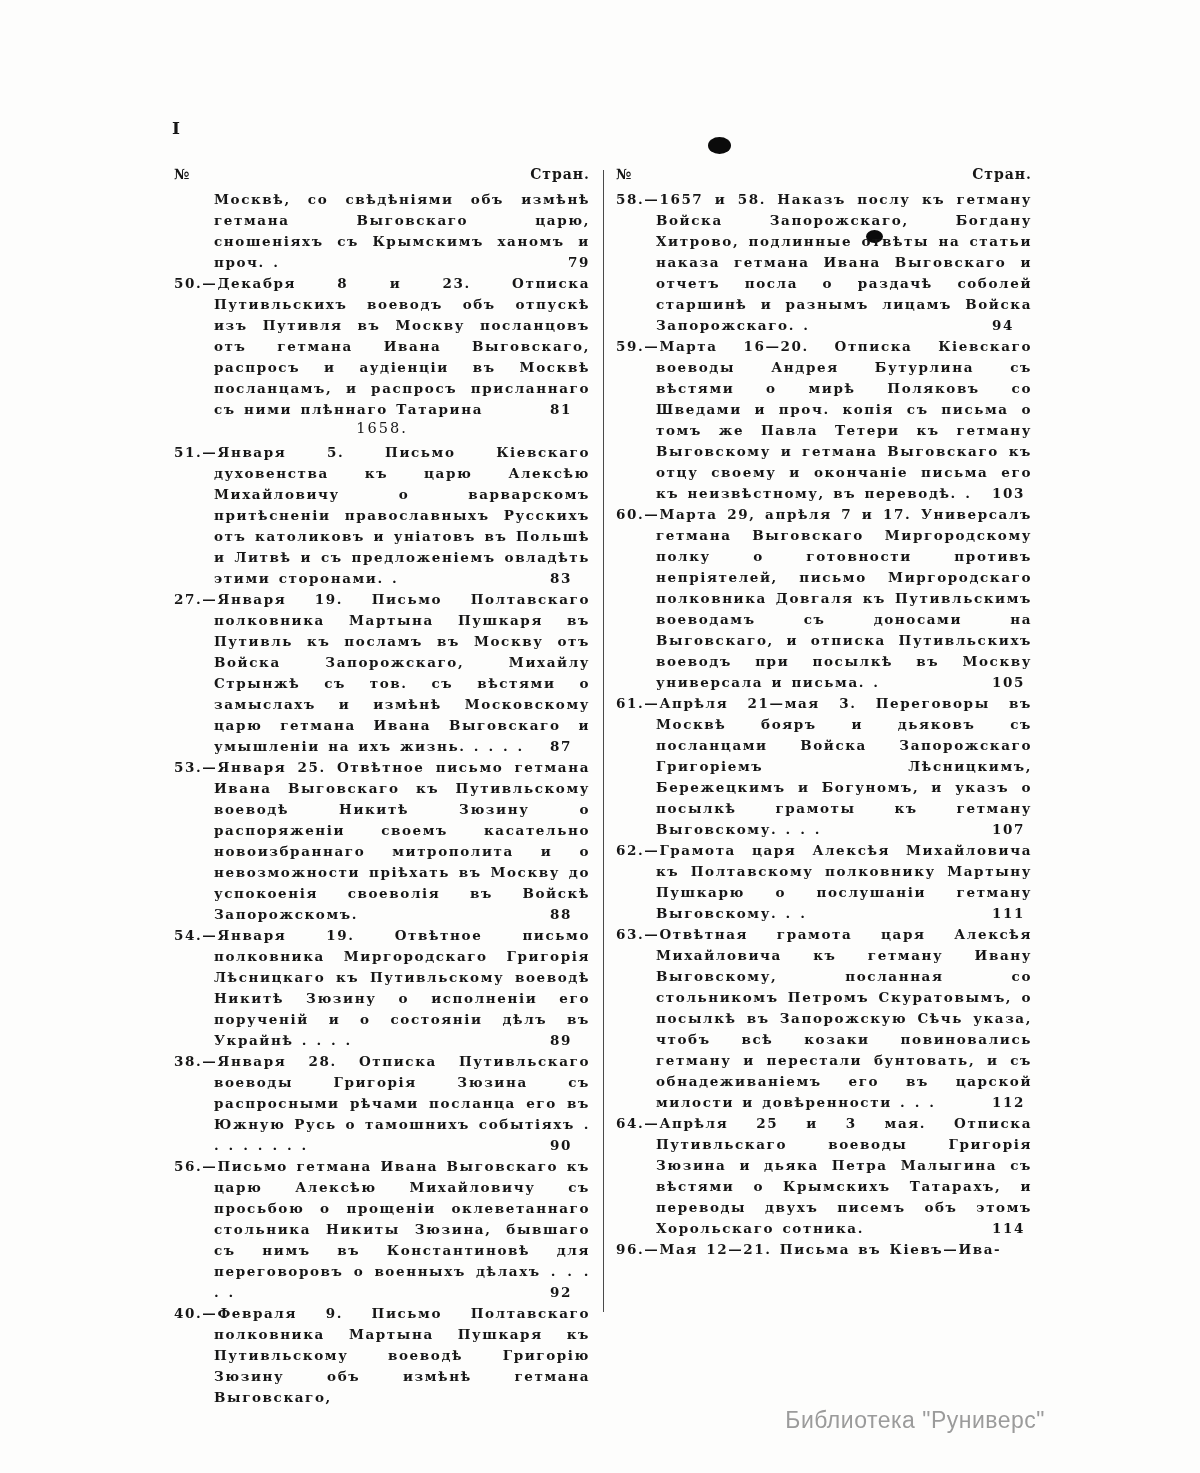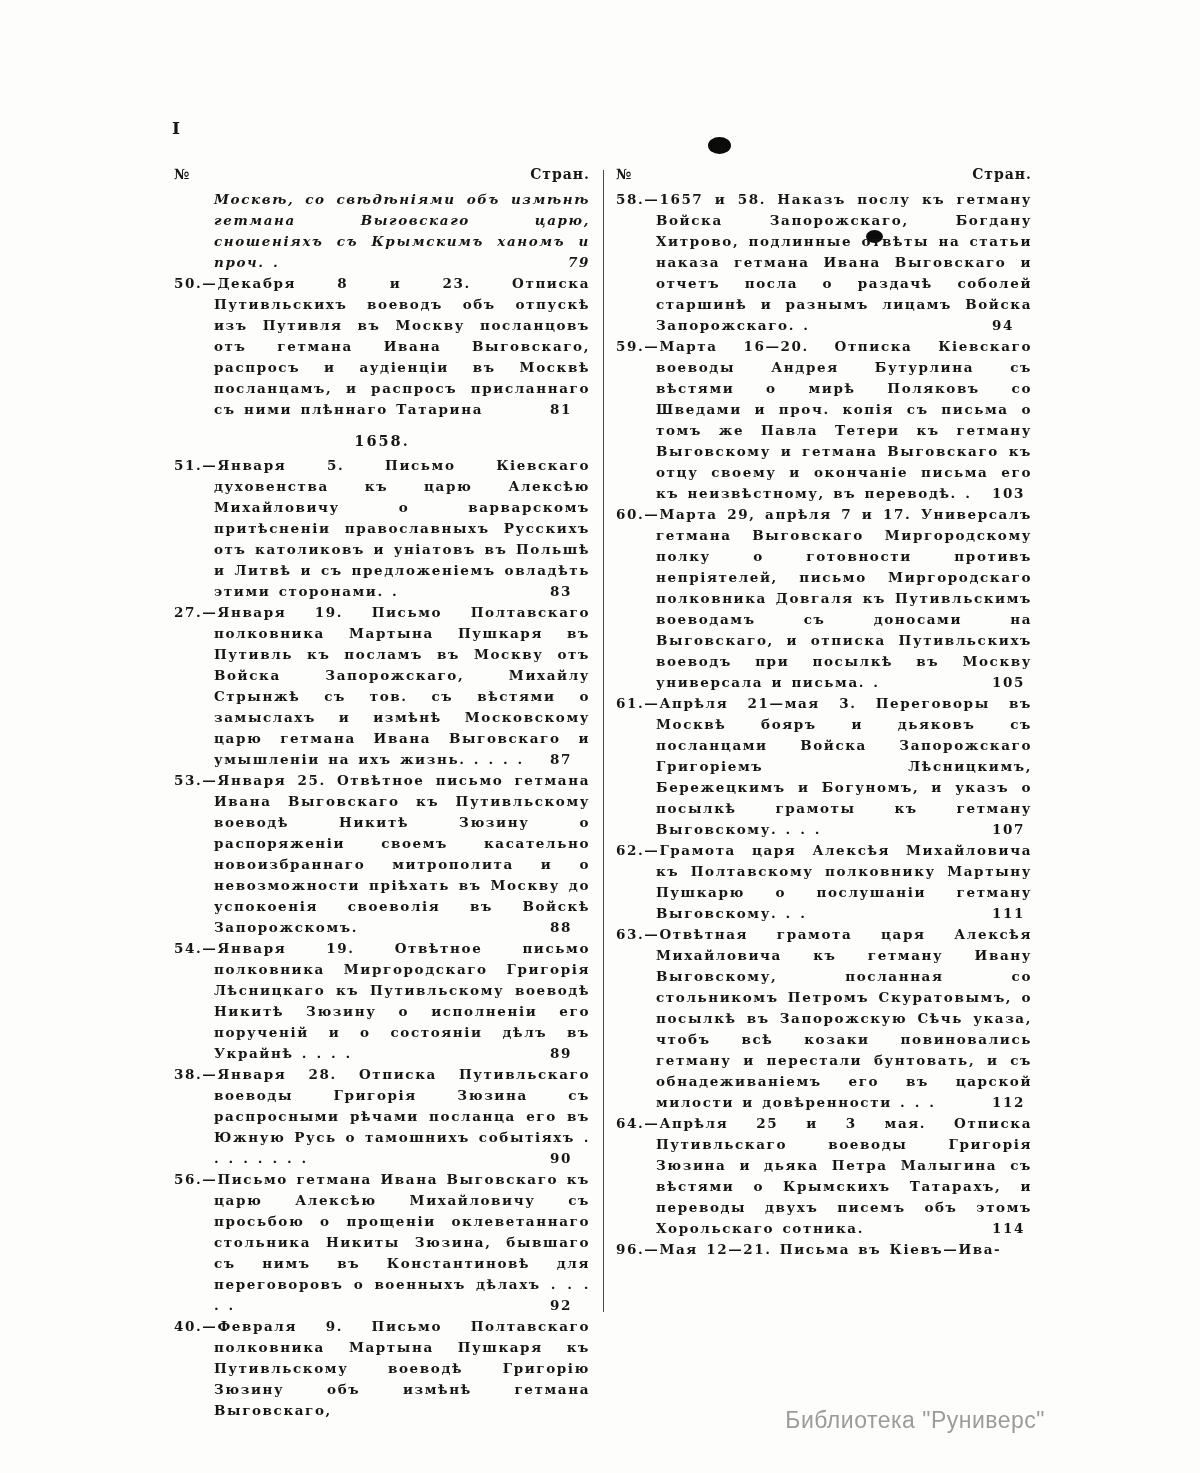--- a/index.html
+++ b/index.html
@@ -20,26 +20,26 @@
     display:flex; justify-content:space-between;
     font-size:14px; font-weight:bold; letter-spacing:1px;
     margin-bottom:7px;
   }
   .entry {
     font-size:13.5px; font-weight:bold;
     line-height:21px; letter-spacing:1.6px; word-spacing:2px;
     text-align:justify;
     padding-left:40px; text-indent:-40px;
   }
-  .entry.cont { text-indent:0;font-style:italic; }
+  .entry.cont { text-indent:0; }
   .entry .num { }
   .entry .pg { float:right; padding-left:8px; }
   .year-heading {
-    text-align:center; font-size:14.5px; font-weight:bold;
-    letter-spacing:2px; margin:12px 0 6px 0;
+    text-align:center; font-size:14.5px; font-weight:normal;
+    letter-spacing:2px; margin:0 0 6px 0;
   }
   .divider {
     position:absolute; left:603px; top:170px;
     width:1px; height:1142px; background:#4a4a4a;
   }
   .page-mark {
     position:absolute; left:172px; top:118px;
     font-size:17px; font-weight:bold;
   }
   .ink-blot { position:absolute; background:#0b0b0b; border-radius:50%; }

